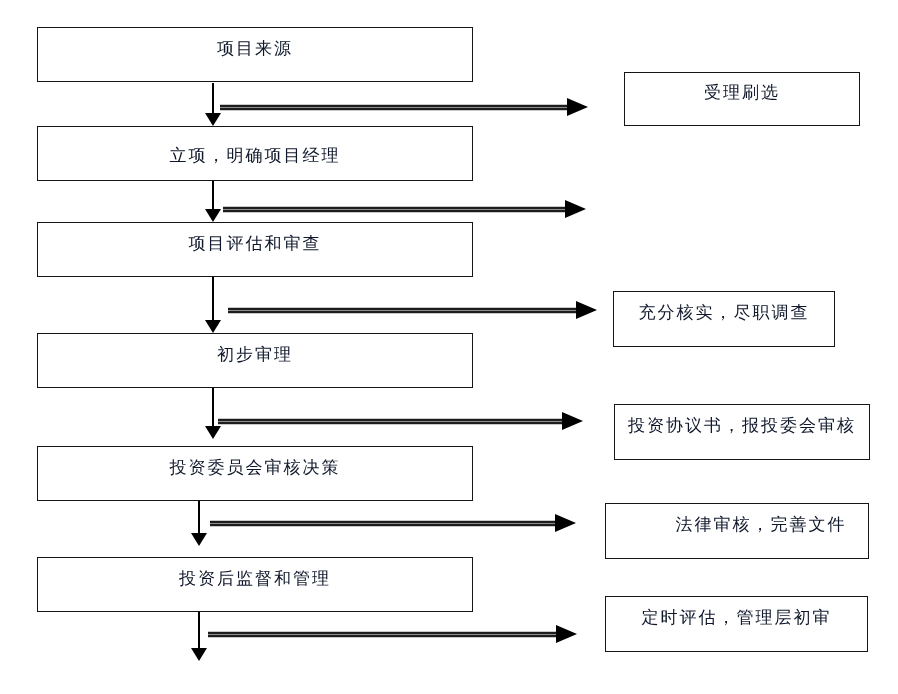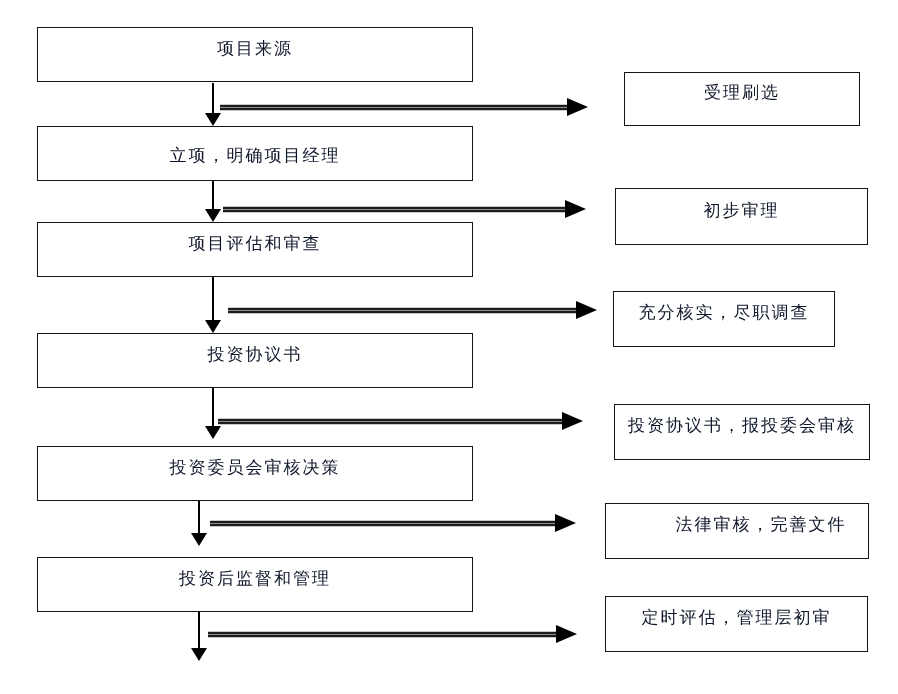--- a/index.html
+++ b/index.html
@@ -78,34 +78,31 @@
   <div class="box" style="left:37px; top:27px; width:436px; height:55px;">
     <span>项目来源</span>
   </div>
   <div class="box" style="left:37px; top:126px; width:436px; height:55px;align-items:flex-end;">
     <span>立项，明确项目经理</span>
   </div>
   <div class="box" style="left:37px; top:222px; width:436px; height:55px;">
     <span>项目评估和审查</span>
   </div>
   <div class="box" style="left:37px; top:333px; width:436px; height:55px;">
-    <span>投资协议书</span>
+    <span>初步审理</span>
   </div>
   <div class="box" style="left:37px; top:446px; width:436px; height:55px;">
     <span>投资委员会审核决策</span>
   </div>
   <div class="box" style="left:37px; top:557px; width:436px; height:55px;">
     <span>投资后监督和管理</span>
   </div>
 
   <div class="box" style="left:624px; top:72px; width:236px; height:54px;">
     <span>受理刷选</span>
-  </div>
-  <div class="box" style="left:615px; top:188px; width:253px; height:57px;">
-    <span>初步审理</span>
   </div>
   <div class="box" style="left:613px; top:291px; width:222px; height:56px;">
     <span>充分核实，尽职调查</span>
   </div>
   <div class="box" style="left:614px; top:404px; width:256px; height:56px;">
     <span>投资协议书，报投委会审核</span>
   </div>
   <div class="box" style="left:605px; top:503px; width:264px; height:56px;padding-left:48px;">
     <span>法律审核，完善文件</span>
   </div>

